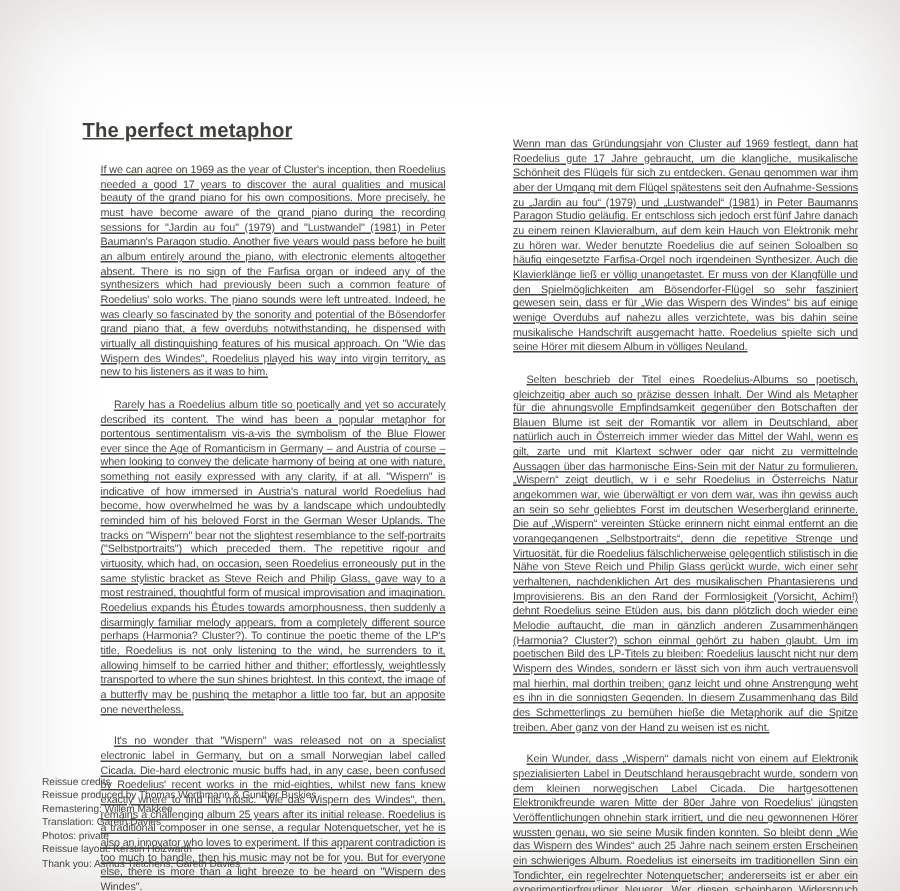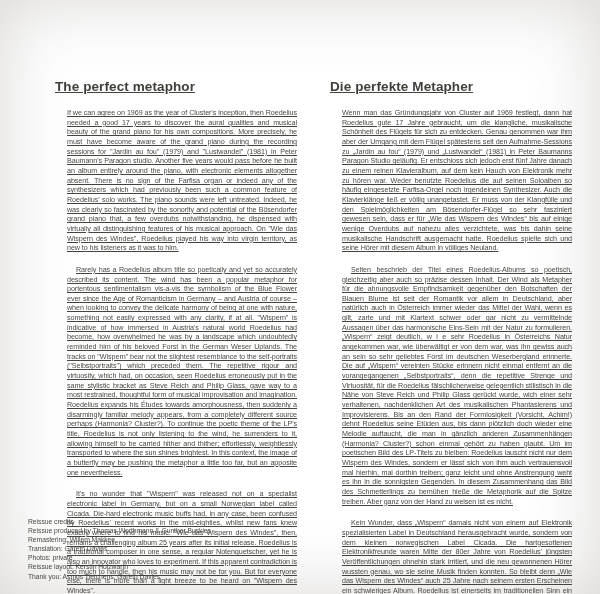--- a/index.html
+++ b/index.html
@@ -68,21 +68,20 @@
 
   <div class="column left">
     <h1>The perfect metaphor</h1>
     <p>If we can agree on 1969 as the year of Cluster's inception, then Roedelius needed a good 17 years to discover the aural qualities and musical beauty of the grand piano for his own compositions. More precisely, he must have become aware of the grand piano during the recording sessions for "Jardin au fou" (1979) and "Lustwandel" (1981) in Peter Baumann's Paragon studio. Another five years would pass before he built an album entirely around the piano, with electronic elements altogether absent. There is no sign of the Farfisa organ or indeed any of the synthesizers which had previously been such a common feature of Roedelius' solo works. The piano sounds were left untreated. Indeed, he was clearly so fascinated by the sonority and potential of the Bösendorfer grand piano that, a few overdubs notwithstanding, he dispensed with virtually all distinguishing features of his musical approach. On "Wie das Wispern des Windes", Roedelius played his way into virgin territory, as new to his listeners as it was to him.</p>
     <p>Rarely has a Roedelius album title so poetically and yet so accurately described its content. The wind has been a popular metaphor for portentous sentimentalism vis-a-vis the symbolism of the Blue Flower ever since the Age of Romanticism in Germany – and Austria of course – when looking to convey the delicate harmony of being at one with nature, something not easily expressed with any clarity, if at all. "Wispern" is indicative of how immersed in Austria's natural world Roedelius had become, how overwhelmed he was by a landscape which undoubtedly reminded him of his beloved Forst in the German Weser Uplands. The tracks on "Wispern" bear not the slightest resemblance to the self-portraits ("Selbstportraits") which preceded them. The repetitive rigour and virtuosity, which had, on occasion, seen Roedelius erroneously put in the same stylistic bracket as Steve Reich and Philip Glass, gave way to a most restrained, thoughtful form of musical improvisation and imagination. Roedelius expands his Études towards amorphousness, then suddenly a disarmingly familiar melody appears, from a completely different source perhaps (Harmonia? Cluster?). To continue the poetic theme of the LP's title, Roedelius is not only listening to the wind, he surrenders to it, allowing himself to be carried hither and thither; effortlessly, weightlessly transported to where the sun shines brightest. In this context, the image of a butterfly may be pushing the metaphor a little too far, but an apposite one nevertheless.</p>
     <p>It's no wonder that "Wispern" was released not on a specialist electronic label in Germany, but on a small Norwegian label called Cicada. Die-hard electronic music buffs had, in any case, been confused by Roedelius' recent works in the mid-eighties, whilst new fans knew exactly where to find his music. "Wie das Wispern des Windes", then, remains a challenging album 25 years after its initial release. Roedelius is a traditional composer in one sense, a regular Notenquetscher, yet he is also an innovator who loves to experiment. If this apparent contradiction is too much to handle, then his music may not be for you. But for everyone else, there is more than a light breeze to be heard on "Wispern des Windes".</p>
     <div class="signature">Asmus Tietchens, 2011</div>
   </div>
 
   <div class="column right">
-    <h1>Die perfekte Metapher</h1>
     <p>Wenn man das Gründungsjahr von Cluster auf 1969 festlegt, dann hat Roedelius gute 17 Jahre gebraucht, um die klangliche, musikalische Schönheit des Flügels für sich zu entdecken. Genau genommen war ihm aber der Umgang mit dem Flügel spätestens seit den Aufnahme-Sessions zu „Jardin au fou“ (1979) und „Lustwandel“ (1981) in Peter Baumanns Paragon Studio geläufig. Er entschloss sich jedoch erst fünf Jahre danach zu einem reinen Klavieralbum, auf dem kein Hauch von Elektronik mehr zu hören war. Weder benutzte Roedelius die auf seinen Soloalben so häufig eingesetzte Farfisa-Orgel noch irgendeinen Synthesizer. Auch die Klavierklänge ließ er völlig unangetastet. Er muss von der Klangfülle und den Spielmöglichkeiten am Bösendorfer-Flügel so sehr fasziniert gewesen sein, dass er für „Wie das Wispern des Windes“ bis auf einige wenige Overdubs auf nahezu alles verzichtete, was bis dahin seine musikalische Handschrift ausgemacht hatte. Roedelius spielte sich und seine Hörer mit diesem Album in völliges Neuland.</p>
     <p>Selten beschrieb der Titel eines Roedelius-Albums so poetisch, gleichzeitig aber auch so präzise dessen Inhalt. Der Wind als Metapher für die ahnungsvolle Empfindsamkeit gegenüber den Botschaften der Blauen Blume ist seit der Romantik vor allem in Deutschland, aber natürlich auch in Österreich immer wieder das Mittel der Wahl, wenn es gilt, zarte und mit Klartext schwer oder gar nicht zu vermittelnde Aussagen über das harmonische Eins-Sein mit der Natur zu formulieren. „Wispern“ zeigt deutlich, w i e  sehr Roedelius in Österreichs Natur angekommen war, wie überwältigt er von dem war, was ihn gewiss auch an sein so sehr geliebtes Forst im deutschen Weserbergland erinnerte. Die auf „Wispern“ vereinten Stücke erinnern nicht einmal entfernt an die vorangegangenen „Selbstportraits“, denn die repetitive Strenge und Virtuosität, für die Roedelius fälschlicherweise gelegentlich stilistisch in die Nähe von Steve Reich und Philip Glass gerückt wurde, wich einer sehr verhaltenen, nachdenklichen Art des musikalischen Phantasierens und Improvisierens. Bis an den Rand der Formlosigkeit (Vorsicht, Achim!) dehnt Roedelius seine Etüden aus, bis dann plötzlich doch wieder eine Melodie auftaucht, die man in gänzlich anderen Zusammenhängen (Harmonia? Cluster?) schon einmal gehört zu haben glaubt. Um im poetischen Bild des LP-Titels zu bleiben: Roedelius lauscht nicht nur dem Wispern des Windes, sondern er lässt sich von ihm auch vertrauensvoll mal hierhin, mal dorthin treiben; ganz leicht und ohne Anstrengung weht es ihn in die sonnigsten Gegenden. In diesem Zusammenhang das Bild des Schmetterlings zu bemühen hieße die Metaphorik auf die Spitze treiben. Aber ganz von der Hand zu weisen ist es nicht.</p>
     <p>Kein Wunder, dass „Wispern“ damals nicht von einem auf Elektronik spezialisierten Label in Deutschland herausgebracht wurde, sondern von dem kleinen norwegischen Label Cicada. Die hartgesottenen Elektronikfreunde waren Mitte der 80er Jahre von Roedelius' jüngsten Veröffentlichungen ohnehin stark irritiert, und die neu gewonnenen Hörer wussten genau, wo sie seine Musik finden konnten. So bleibt denn „Wie das Wispern des Windes“ auch 25 Jahre nach seinem ersten Erscheinen ein schwieriges Album. Roedelius ist einerseits im traditionellen Sinn ein Tondichter, ein regelrechter Notenquetscher; andererseits ist er aber ein experimentierfreudiger Neuerer. Wer diesen scheinbaren Widerspruch nicht aushält, sollte die Finger von seiner Musik lassen. Alle anderen aber werden im Wispern des Windes mehr wahrnehmen als nur einen lauen Luftzug.</p>
     <div class="signature">Asmus Tietchens, 2011</div>
   </div>
 
   <div class="credits">
     <div>Reissue credits</div>
     <div>Reissue produced by Thomas Worthmann &amp; Gunther Buskies</div>
     <div>Remastering: Willem Makkee</div>

